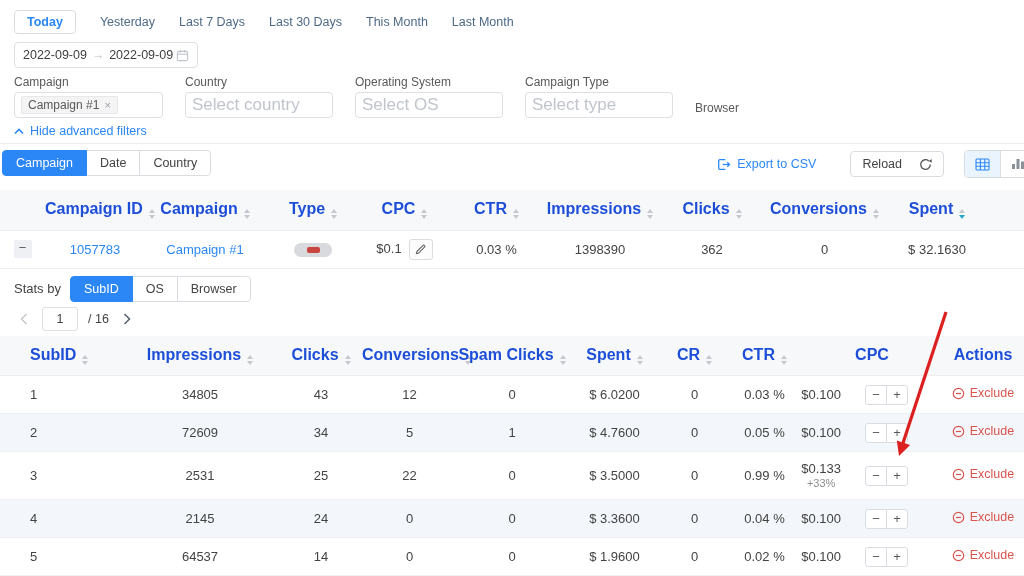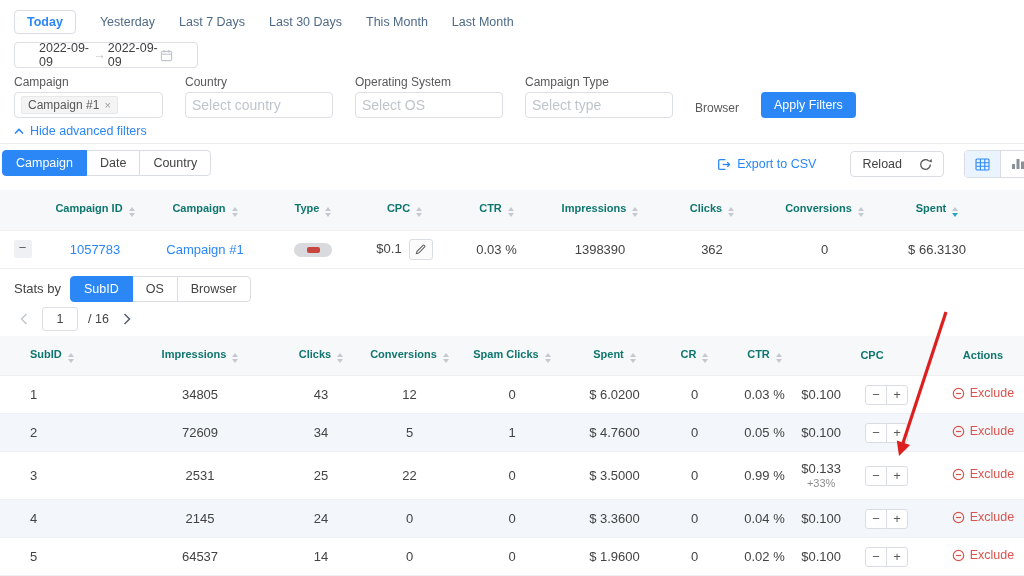--- a/index.html
+++ b/index.html
@@ -11,29 +11,29 @@
   }
   button { font-family:inherit; background:none; border:none; cursor:pointer; color:inherit; font-size:inherit; }
 
   
   .quickbar { margin:10px 0 0 14px; display:flex; align-items:center; gap:24px; height:24px; }
   .qr { font-size:12.5px; color:#4e6a87; cursor:pointer; white-space:nowrap; }
   .qr.active { color:#2b87f5; font-weight:bold; border:1px solid #d9dde2; border-radius:4px; background:#fff; padding:4px 12px; }
 
   
   .daterow { margin:8px 0 0 14px; }
-  .datebox { width:184px; height:26px; border:1px solid #dcdfe3; border-radius:4px; display:flex; align-items:center; padding:0 24px; font-size:12.5px; color:#3f3f3f; background:#fff; }
+  .datebox { width:184px; height:26px; border:1px solid #dcdfe3; border-radius:4px; display:flex; align-items:center; justify-content:space-between; padding:0 8px; font-size:12.5px; color:#3f3f3f; background:#fff; }
   .datebox .sep { color:#b9bec5; margin:0 2px; }
 
   
   .filters { margin:7px 0 0 14px; display:flex; gap:22px; align-items:flex-end; }
   .filter { display:flex; flex-direction:column; }
   .filter .flabel { font-size:12px; color:#595959; height:14px; margin-bottom:3px; }
   .fctl { height:26px; border:1px solid #dcdfe3; border-radius:4px; background:#fff; display:flex; align-items:center; padding:0 6px; }
-  .fctl input { border:none; outline:none; width:100%; font-size:14px; color:#434343; font-family:inherit; background:transparent; }
+  .fctl input { border:none; outline:none; width:100%; font-size:17px; color:#434343; font-family:inherit; background:transparent; }
   .fctl input::placeholder { color:#c0c4cc; }
   .w149{width:149px}.w148{width:148px}
   .tag { background:#f4f4f5; border:1px solid #e7e8ea; border-radius:2px; font-size:12px; color:#595959; padding:1px 6px; display:inline-flex; align-items:center; gap:5px; white-space:nowrap; }
   .tag .x { color:#9aa0a6; cursor:pointer; font-size:11px; }
   .applybtn { height:26px; padding:0 13px; background:#2b87f5; color:#fff; border-radius:4px; font-size:12.5px; }
   .hiderow { margin:6px 0 0 14px; height:14px; display:flex; align-items:center; gap:6px; color:#2b87f5; font-size:12.5px; cursor:pointer; }
 
   .divider { margin-top:5px; border-top:1px solid #ececec; }
 
   
@@ -46,21 +46,21 @@
   .rightcluster { position:absolute; right:-12px; top:0; display:flex; align-items:center; }
   .exportlink { display:flex; align-items:center; gap:6px; color:#2b87f5; font-size:12.5px; cursor:pointer; }
   .reloadbtn { margin-left:34px; height:26px; border:1px solid #d9dde2; border-radius:4px; background:#fff; padding:0 11px; display:flex; align-items:center; gap:17px; font-size:12.5px; color:#434343; }
   .viewseg { margin-left:20px; display:flex; border:1px solid #d9dde2; border-radius:4px; overflow:hidden; }
   .viewseg .vbtn { width:35px; height:26px; display:flex; align-items:center; justify-content:center; background:#fff; }
   .viewseg .vbtn + .vbtn { border-left:1px solid #d9dde2; }
   .viewseg .vbtn.active { background:#eaf4ff; }
 
   
   table { border-collapse:collapse; table-layout:fixed; width:1024px; }
-  th { background:#f7f8fa; height:40px; font-size:11px; font-weight:bold; color:#0f766e; text-align:center; border-bottom:1px solid #efefef; white-space:nowrap; }
+  th { background:#f7f8fa; height:40px; font-size:16px; font-weight:bold; color:#1d4ed8; text-align:center; border-bottom:1px solid #efefef; white-space:nowrap; }
   td { height:38px; text-align:center; font-size:13px; color:#434343; white-space:nowrap; }
   .maintable { margin-top:14px; }
   .maintable td { border-bottom:1px solid #edeff2; }
   .sort { display:inline-flex; flex-direction:column; gap:2px; margin-left:6px; vertical-align:1px; }
   .sort i { display:block; width:0; height:0; border-left:3.5px solid transparent; border-right:3.5px solid transparent; }
   .sort .up { border-bottom:4px solid #c5c9cf; }
   .sort .dn { border-top:4px solid #c5c9cf; }
   .sort.desc .dn { border-top-color:#28a5c9; }
   .link { color:#2b87f5; cursor:pointer; }
   .expander { width:18px; height:18px; background:#eef0f3; border-radius:2px; color:#595959; font-size:13px; line-height:16px; display:inline-block; }
@@ -147,21 +147,20 @@
   </div>
   <div class="filter">
     <span class="flabel">Campaign Type</span>
     <div class="fctl w148">
         <input placeholder="Select type" style="">
       </div>
   </div>
   <div class="filter">
     <span class="flabel">Browser</span>
   </div>
-  <button class="applybtn">Apply Filters</button>
 </div>
 
 <div class="hiderow">
   <span style="display:flex">
     <svg width="10" height="7" viewBox="0 0 10 7">
         <polyline points="1,5.5 5,1.5 9,5.5" fill="none" stroke="#2b87f5" stroke-width="1.6"></polyline>
       </svg>
   </span>
   <span>Hide advanced filters</span>
 </div>
@@ -287,21 +286,21 @@
               <svg width="11" height="11" viewBox="0 0 12 12">
                 <path d="M1.5 10.5 L2.2 8 L8.8 1.4 a0.9 0.9 0 0 1 1.3 0 l0.5 0.5 a0.9 0.9 0 0 1 0 1.3 L4 9.8 Z" fill="none" stroke="#5a5a5a" stroke-width="1.1"></path>
               </svg>
             </span>
           </span>
     </td>
     <td>0.03 %</td>
     <td>1398390</td>
     <td>362</td>
     <td>0</td>
-    <td class="spent-col">$ 66.3130</td>
+    <td class="spent-col">$ 32.1630</td>
   </tr>
 </tbody>
   </table>
 
 <div class="statsrow">
   <span class="statslabel">Stats by</span>
   <div class="seg">
     <button class="sbtn active">SubID</button>
     <button class="sbtn">OS</button>
     <button class="sbtn">Browser</button>

